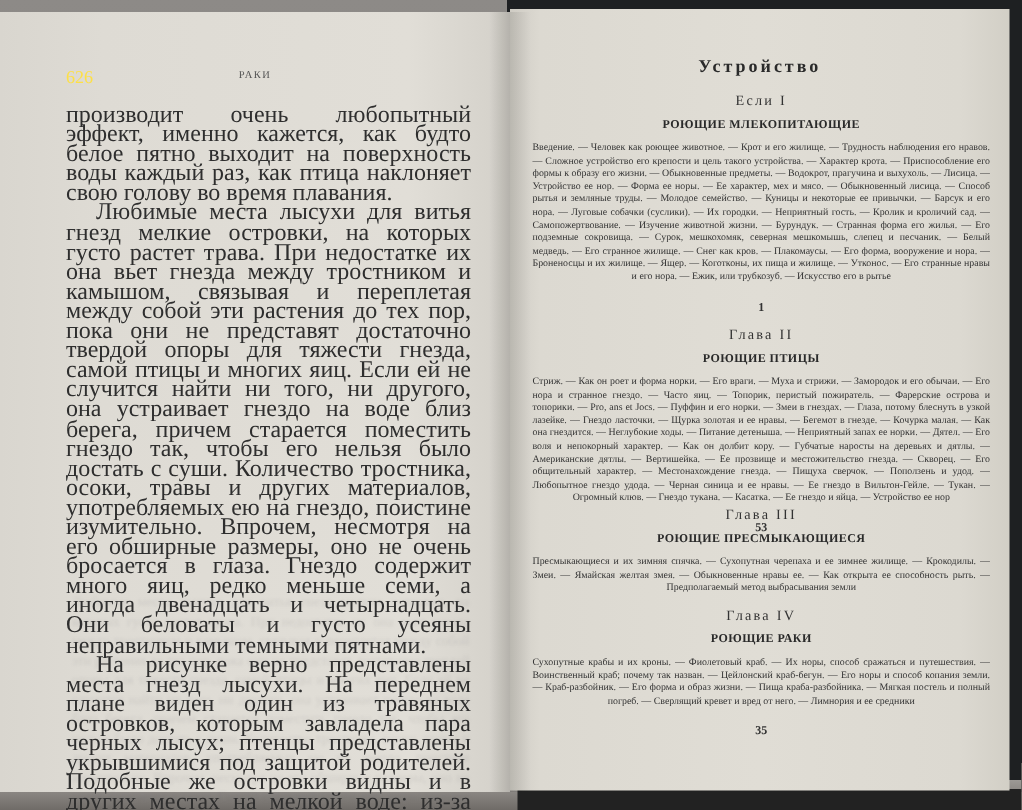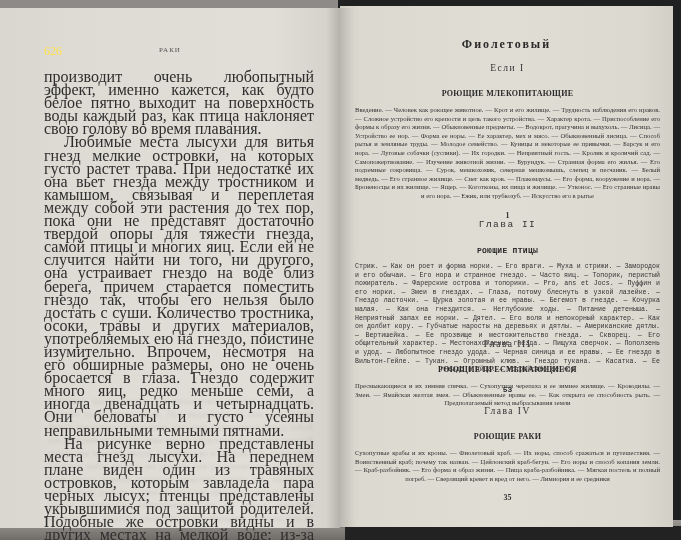--- a/index.html
+++ b/index.html
@@ -60,21 +60,21 @@
   }
   
   .toc-title {
     position:absolute; left:340px; width:333px; top:37px; text-align:center;
     font-size:12px; font-weight:bold; letter-spacing:2px; color:#2a2a2a;
   }
   .chapter {
     position:absolute; left:355px; width:305px; text-align:center;
   }
   .chapter-label { font-size:9.5px; letter-spacing:1.5px; color:#333; }
-  .chapter-heading { font-size:8px; font-weight:bold; margin-top:16px; color:#2a2a2a; letter-spacing:0.3px; }
+  .chapter-heading { font-size:8px; font-weight:bold; margin-top:5px; color:#2a2a2a; letter-spacing:0.3px; }
   .chapter-contents {
     margin-top:8px; font-size:6.6px; line-height:8.6px; text-align:justify;
     text-align-last:center; color:#333;
   }
   .chapter-page { font-size:8px; font-weight:bold; margin-top:10px; color:#333; }
   .watermark {
     position:absolute; left:573px; top:500px; height:28px; display:flex; align-items:center;
     color:rgba(255,255,255,0.92);
     font-family:"Liberation Sans","DejaVu Sans",sans-serif; font-size:26px; font-weight:bold;
     letter-spacing:0.5px;
@@ -95,30 +95,30 @@
 <div class="running-head">РАКИ</div>
 <div class="body-text">
   <p class="first">производит очень любопытный эффект, именно кажется, как будто белое пятно выходит на поверхность воды каждый раз, как птица наклоняет свою голову во время плавания.</p>
   <p>Любимые места лысухи для витья гнезд мелкие островки, на которых густо растет трава. При недостатке их она вьет гнезда между тростником и камышом, связывая и переплетая между собой эти растения до тех пор, пока они не представят достаточно твердой опоры для тяжести гнезда, самой птицы и многих яиц. Если ей не случится найти ни того, ни другого, она устраивает гнездо на воде близ берега, причем старается поместить гнездо так, чтобы его нельзя было достать с суши. Количество тростника, осоки, травы и других материалов, употребляемых ею на гнездо, поистине изумительно. Впрочем, несмотря на его обширные размеры, оно не очень бросается в глаза. Гнездо содержит много яиц, редко меньше семи, а иногда двенадцать и четырнадцать. Они беловаты и густо усеяны неправильными темными пятнами.</p>
   <p>На рисунке верно представлены места гнезд лысухи. На переднем плане виден один из травяных островков, которым завладела пара черных лысух; птенцы представлены укрывшимися под защитой родителей. Подобные же островки видны и в других местах на мелкой воде: из-за одного из них выплывает лысуха-мать, сопровождаемая детьми. На заднем плане видна пара лебедей, из которых один несет на спине своих детей, как это делается обыкновенно птицами этой породы.</p>
 </div>
 <div class="ghost-text">Любимые места лысухи для витья гнезд мелкие островки, на которых густо растет трава. При недостатке их она вьет гнезда между тростником и камышом, связывая и переплетая между собой эти растения до тех пор, пока они не представят достаточно твердой опоры для тяжести гнезда, самой птицы и многих яиц. Если ей не случится найти ни того, ни другого, она устраивает гнездо на воде близ берега, причем старается поместить гнездо так, чтобы его нельзя было достать с суши. Количество тростника, осоки, травы и других материалов, употребляемых ею на гнездо, поистине изумительно. Впрочем, несмотря на его обширные размеры, оно не очень бросается в глаза. Гнездо содержит много яиц, редко меньше семи, а иногда двенадцать и четырнадцать. Они беловаты и густо усеяны неправильными темными пятнами.</div>
 
 <div class="page page-right"></div>
 <div class="spine-shadow"></div>
-<div class="toc-title">Фиолетовый</div>
+<div class="toc-title">Устройство</div>
 
 <div class="chapter" style="top:63px;">
   <div class="chapter-label">Если I</div>
   <div class="chapter-heading">РОЮЩИЕ МЛЕКОПИТАЮЩИЕ</div>
   <div class="chapter-contents">Введение. — Человек как роющее животное. — Крот и его жилище. — Трудность наблюдения его нравов. — Сложное устройство его крепости и цель такого устройства. — Характер крота. — Приспособление его формы к образу его жизни. — Обыкновенные предметы. — Водокрот, прагучина и выхухоль. — Лисица. — Устройство ее нор. — Форма ее норы. — Ее характер, мех и мясо. — Обыкновенный лисица. — Способ рытья и земляные труды. — Молодое семейство. — Куницы и некоторые ее привычки. — Барсук и его нора. — Луговые собачки (суслики). — Их городки. — Неприятный гость. — Кролик и кроличий сад. — Самопожертвование. — Изучение животной жизни. — Бурундук. — Странная форма его жилья. — Его подземные сокровища. — Сурок, мешкохомяк, северная мешкомышь, слепец и песчаник. — Белый медведь. — Его странное жилище. — Снег как кров. — Плакомаусы. — Его форма, вооружение и нора. — Броненосцы и их жилище. — Ящер. — Коготконы, их пища и жилище. — Утконос. — Его странные нравы и его нора. — Ежик, или трубкозуб. — Искусство его в рытье</div>
   <div class="chapter-page">1</div>
 </div>
 
-<div class="chapter" style="top:219px;font-family:Liberation Mono, monospace;">
+<div class="chapter" style="top:219px;">
   <div class="chapter-label">Глава II</div>
   <div class="chapter-heading">РОЮЩИЕ ПТИЦЫ</div>
   <div class="chapter-contents">Стриж. — Как он роет и форма норки. — Его враги. — Муха и стрижи. — Замородок и его обычаи. — Его нора и странное гнездо. — Часто яиц. — Топорик, перистый пожиратель. — Фарерские острова и топорики. — Pro, ans et Jocs. — Пуффин и его норки. — Змеи в гнездах. — Глаза, потому блеснуть в узкой лазейке. — Гнездо ласточки. — Щурка золотая и ее нравы. — Бегемот в гнезде. — Кочурка малая. — Как она гнездится. — Неглубокие ходы. — Питание детеныша. — Неприятный запах ее норки. — Дятел. — Его воля и непокорный характер. — Как он долбит кору. — Губчатые наросты на деревьях и дятлы. — Американские дятлы. — Вертишейка. — Ее прозвище и местожительство гнезда. — Скворец. — Его общительный характер. — Местонахождение гнезда. — Пищуха сверчок. — Поползень и удод. — Любопытное гнездо удода. — Черная синица и ее нравы. — Ее гнездо в Вильтон-Гейле. — Тукан. — Огромный клюв. — Гнездо тукана. — Касатка. — Ее гнездо и яйца. — Устройство ее нор</div>
   <div class="chapter-page">53</div>
 </div>
 
 <div class="chapter" style="top:339px;">
   <div class="chapter-label">Глава III</div>
   <div class="chapter-heading">РОЮЩИЕ ПРЕСМЫКАЮЩИЕСЯ</div>
   <div class="chapter-contents">Пресмыкающиеся и их зимняя спячка. — Сухопутная черепаха и ее зимнее жилище. — Крокодилы. — Змеи. — Ямайская желтая змея. — Обыкновенные нравы ее. — Как открыта ее способность рыть. — Предполагаемый метод выбрасывания земли</div>

